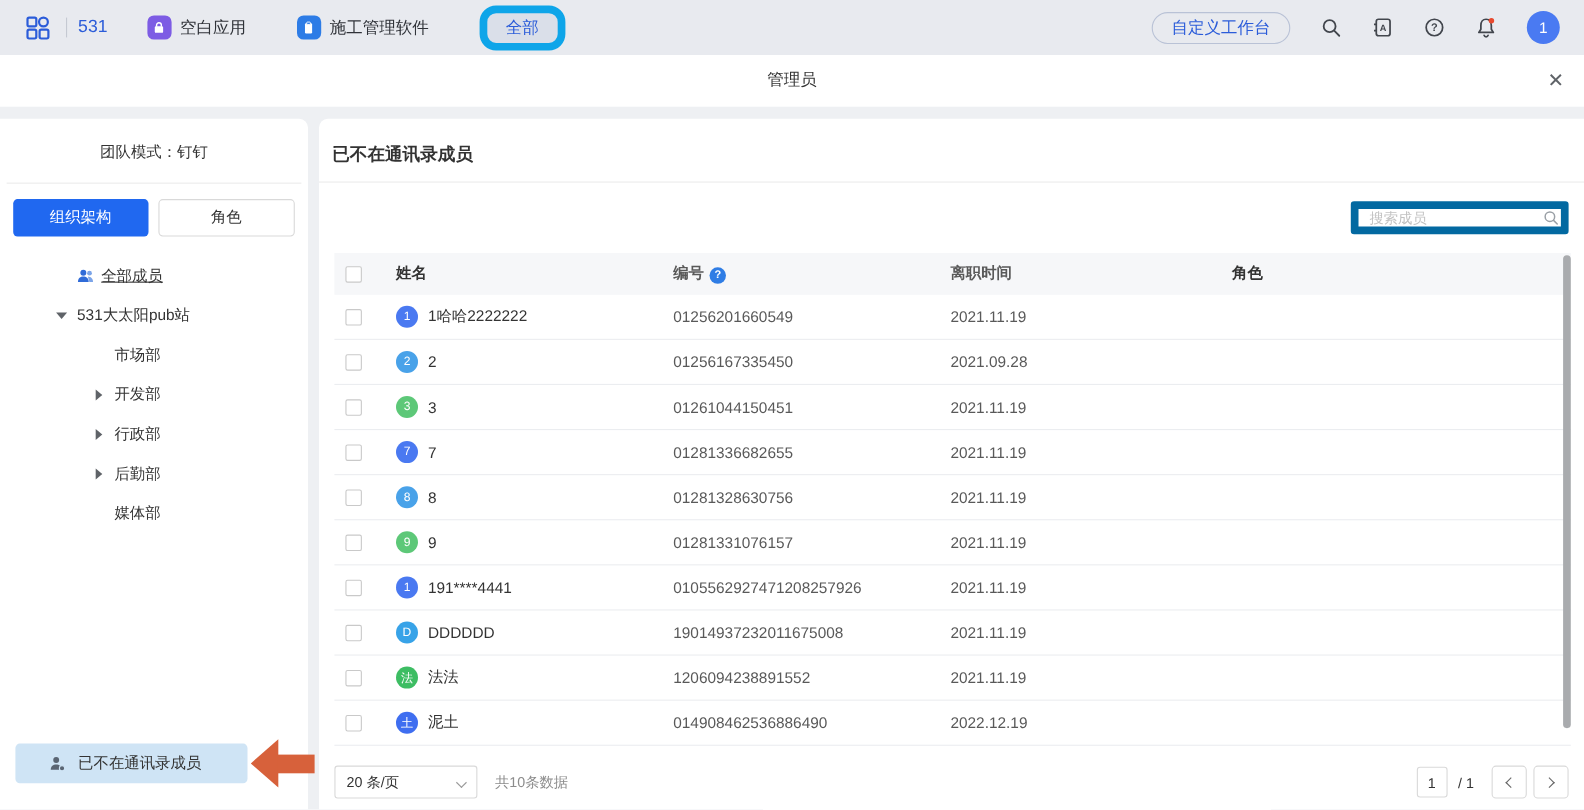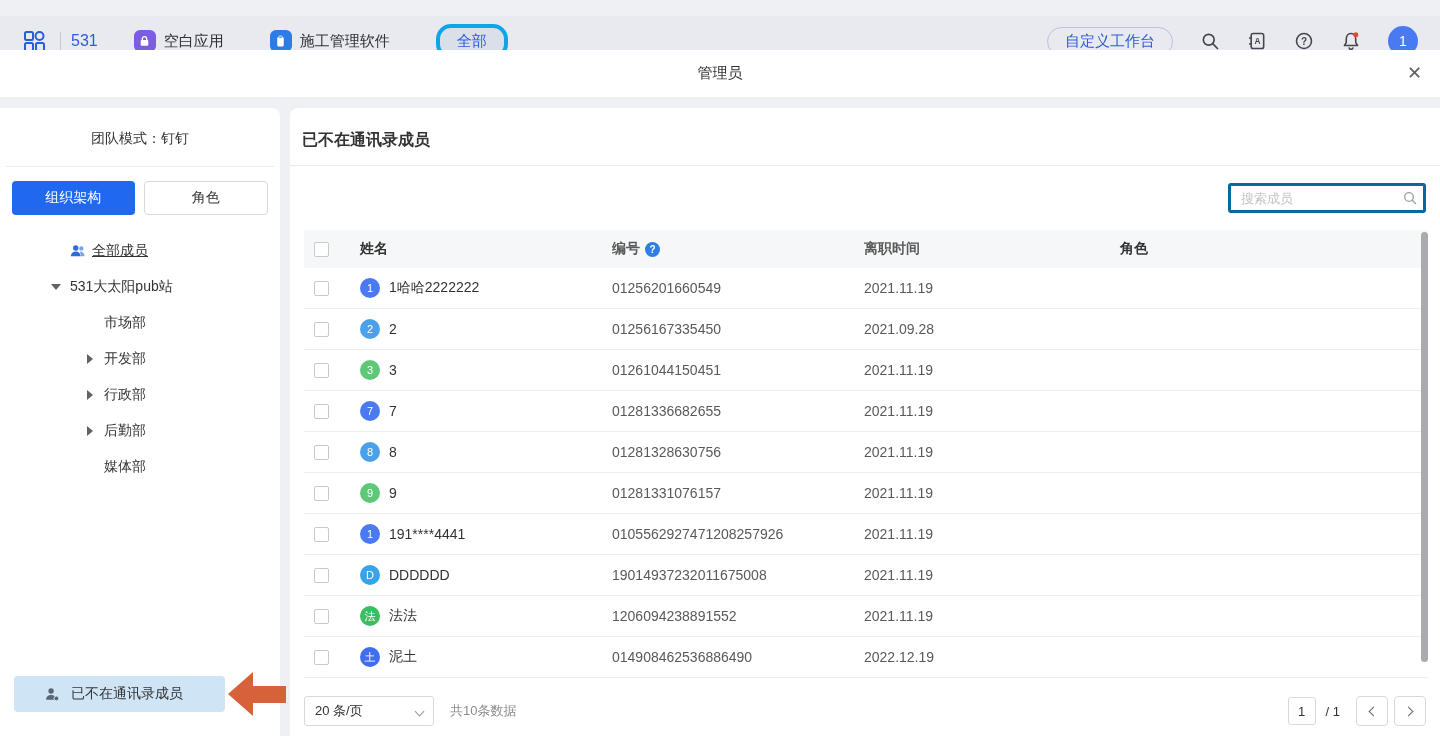--- a/index.html
+++ b/index.html
@@ -1,33 +1,33 @@
 <!DOCTYPE html>
 <html><head>
 <meta charset="utf-8">
 <style>
   * { margin:0; padding:0; box-sizing:border-box; }
   html,body { width:1440px; height:736px; overflow:hidden; }
   body { font-family:"Liberation Sans","DejaVu Sans",sans-serif; background:#eef0f3; color:#333; }
   .stage { position:relative; width:1440px; height:736px; }
 
   
-  .topbar { position:absolute; top:16px; left:0; width:1440px; height:50px; background:#e8eaef;
+  .topbar { position:absolute; top:0; left:0; width:1440px; height:50px; background:#e8eaef;
             display:flex; align-items:center; padding:0 22px; }
   .tb-left { display:flex; align-items:center; gap:14px; }
   .grid-icon { width:24px; height:24px; display:block; cursor:pointer; }
   .tb-divider { width:1px; height:18px; background:#c5c9d2; }
   .tb-workspace { color:#2b5cd9; font-size:16px; margin:0 18px 0 10px; cursor:pointer; }
   .tb-app { display:flex; align-items:center; gap:8px; margin:0 28px 0 18px; cursor:pointer; }
   .tb-app-icon { width:22px; height:22px; border-radius:6px; display:flex; align-items:center; justify-content:center; }
   .tb-app-icon.purple { background:#7d5ce4; }
   .tb-app-icon.blue { background:#2d7ce6; }
   .tb-app-label { font-size:15px; color:#2f3238; }
   .pill { border-radius:15px; font-size:15px; padding:4px 17px; cursor:pointer; }
-  .pill.all { background:#dadfe9; border:4px solid #0ea5e9; color:#2b5cd9; margin-left:18px; }
+  .pill.all { background:#dadfe9; border:7px solid #0ea5e9; color:#2b5cd9; margin-left:18px; }
   .tb-right { margin-left:auto; display:flex; align-items:center; gap:27px; }
   .pill.customize { background:transparent; border:1px solid #b9c2d6; color:#2b5cd9; }
   .tb-icon { width:20px; height:20px; display:block; cursor:pointer; }
   .tb-avatar { width:30px; height:30px; border-radius:50%; background:#4a7af2; color:#fff;
                display:flex; align-items:center; justify-content:center; font-size:14px; cursor:pointer; }
 
   
   .tabbar { position:absolute; top:50px; left:0; width:1440px; height:47px; background:#fff;
             display:flex; align-items:center; justify-content:center; }
   .tab { position:relative; height:47px; line-height:45px; padding:0 32px; margin:0 18px;
@@ -63,21 +63,21 @@
                 border-top:22px solid transparent; border-bottom:22px solid transparent; border-right:25px solid #d7613b; }
   .arrow-shaft { position:absolute; left:24px; top:14px; width:34px; height:17px; background:#d7613b; }
 
   
   .main { position:absolute; top:108px; left:290px; width:1150px; height:628px; background:#fff;
           border-radius:8px 0 0 0; }
   .main-title { font-size:16px; font-weight:bold; color:#333; padding:22px 0 14px 12px; }
   .main-divider { height:1px; background:#ececec; }
   .search-row { display:flex; justify-content:flex-end; padding:17px 14px 0; }
   .search-box { position:relative; width:198px; height:30px; }
-  .search-box input { width:100%; height:100%; border:3px solid #0369a1; border-radius:3px;
+  .search-box input { width:100%; height:100%; border:7px solid #0369a1; border-radius:3px;
                       padding:0 30px 0 10px; font-size:13px; color:#333; outline:none;
                       font-family:"Liberation Sans","DejaVu Sans",sans-serif; }
   .search-box input::placeholder { color:#c2c2c2; }
   .search-box .mag { position:absolute; right:8px; top:7px; width:16px; height:16px; cursor:pointer; }
 
   .table { margin:17px 12px 0 14px; }
   .thead { display:flex; align-items:center; height:38px; background:#f6f7f9; font-size:14px; font-weight:bold; color:#333; }
   .trow { display:flex; align-items:center; height:41px; border-bottom:1px solid #ebedf0; font-size:14px; }
   .col-check { width:56px; display:flex; align-items:center; padding-left:10px; }
   .col-name { width:252px; display:flex; align-items:center; gap:9px; }

